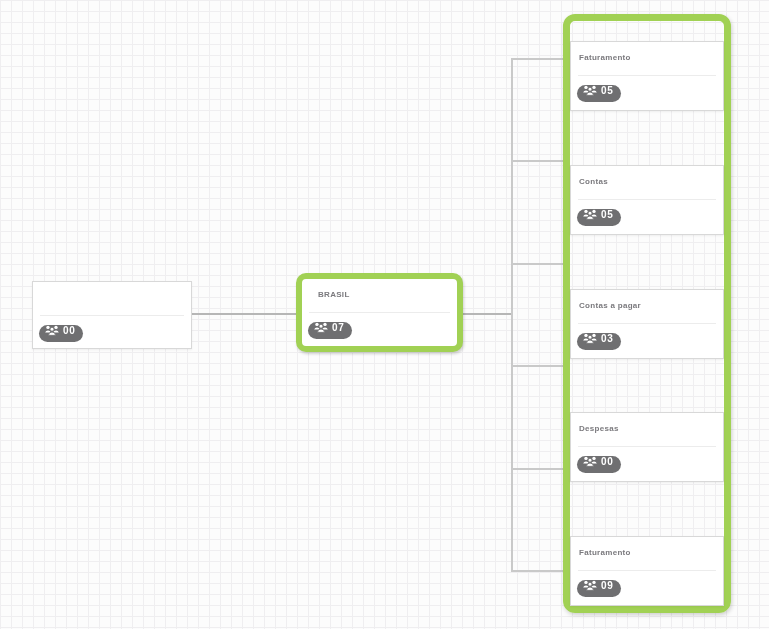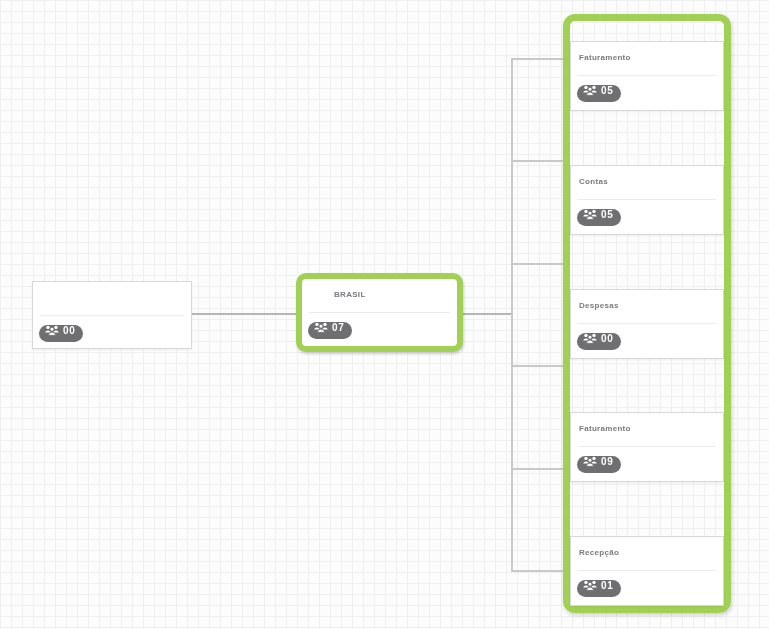--- a/index.html
+++ b/index.html
@@ -35,21 +35,21 @@
   .card-title {
     position: absolute;
     top: 11px; left: 8px; right: 6px;
     font-size: 8px;
     font-weight: bold;
     letter-spacing: 0.3px;
     color: var(--c-title-text, #7b7a7e);
     white-space: nowrap;
     overflow: hidden;
   }
-  .card-title.indent { left: 32px; }
+  .card-title.indent { left: 16px; }
   .card-divider {
     position: absolute;
     top: 33px; left: 7px; right: 7px;
     height: 1px;
     background: var(--c-divider, #ececec);
   }
   .badge {
     position: absolute;
     top: 43px; left: 6px;
     height: 17px;
@@ -186,20 +186,37 @@
             <path d="M0.2 7.6 a2.9 2.8 0 0 1 5.6 0 z" fill="#fff"></path>
               <path d="M8.2 7.6 a2.9 2.8 0 0 1 5.6 0 z" fill="#fff"></path>
             <circle cx="7" cy="4.2" r="2" fill="#fff" stroke="#6f6f71" stroke-width="0.9"></circle>
             <path d="M3.5 10.4 a3.5 3.4 0 0 1 7 0 z" fill="#fff" stroke="#6f6f71" stroke-width="0.9"></path>
           </svg>
         </span>
         <span>05</span>
       </div>
     </div>
 
+    <div class="card">
+      <div class="card-title">Contas a pagar</div>
+      <div class="card-divider"></div>
+      <div class="badge">
+        <span class="icon">
+          <svg width="14" height="11" viewBox="0 0 14 11">
+            <circle cx="3" cy="2.4" r="1.7" fill="#fff"></circle>
+              <circle cx="11" cy="2.4" r="1.7" fill="#fff"></circle>
+            <path d="M0.2 7.6 a2.9 2.8 0 0 1 5.6 0 z" fill="#fff"></path>
+              <path d="M8.2 7.6 a2.9 2.8 0 0 1 5.6 0 z" fill="#fff"></path>
+            <circle cx="7" cy="4.2" r="2" fill="#fff" stroke="#6f6f71" stroke-width="0.9"></circle>
+            <path d="M3.5 10.4 a3.5 3.4 0 0 1 7 0 z" fill="#fff" stroke="#6f6f71" stroke-width="0.9"></path>
+          </svg>
+        </span>
+        <span>03</span>
+      </div>
+    </div>
 
     <div class="card">
       <div class="card-title">Despesas</div>
       <div class="card-divider"></div>
       <div class="badge">
         <span class="icon">
           <svg width="14" height="11" viewBox="0 0 14 11">
             <circle cx="3" cy="2.4" r="1.7" fill="#fff"></circle>
               <circle cx="11" cy="2.4" r="1.7" fill="#fff"></circle>
             <path d="M0.2 7.6 a2.9 2.8 0 0 1 5.6 0 z" fill="#fff"></path>
@@ -223,32 +240,15 @@
             <path d="M0.2 7.6 a2.9 2.8 0 0 1 5.6 0 z" fill="#fff"></path>
               <path d="M8.2 7.6 a2.9 2.8 0 0 1 5.6 0 z" fill="#fff"></path>
             <circle cx="7" cy="4.2" r="2" fill="#fff" stroke="#6f6f71" stroke-width="0.9"></circle>
             <path d="M3.5 10.4 a3.5 3.4 0 0 1 7 0 z" fill="#fff" stroke="#6f6f71" stroke-width="0.9"></path>
           </svg>
         </span>
         <span>09</span>
       </div>
     </div>
 
-    <div class="card">
-      <div class="card-title">Recepção</div>
-      <div class="card-divider"></div>
-      <div class="badge">
-        <span class="icon">
-          <svg width="14" height="11" viewBox="0 0 14 11">
-            <circle cx="3" cy="2.4" r="1.7" fill="#fff"></circle>
-              <circle cx="11" cy="2.4" r="1.7" fill="#fff"></circle>
-            <path d="M0.2 7.6 a2.9 2.8 0 0 1 5.6 0 z" fill="#fff"></path>
-              <path d="M8.2 7.6 a2.9 2.8 0 0 1 5.6 0 z" fill="#fff"></path>
-            <circle cx="7" cy="4.2" r="2" fill="#fff" stroke="#6f6f71" stroke-width="0.9"></circle>
-            <path d="M3.5 10.4 a3.5 3.4 0 0 1 7 0 z" fill="#fff" stroke="#6f6f71" stroke-width="0.9"></path>
-          </svg>
-        </span>
-        <span>01</span>
-      </div>
-    </div>
 
   </div>
 </div>
 
 </body></html>

